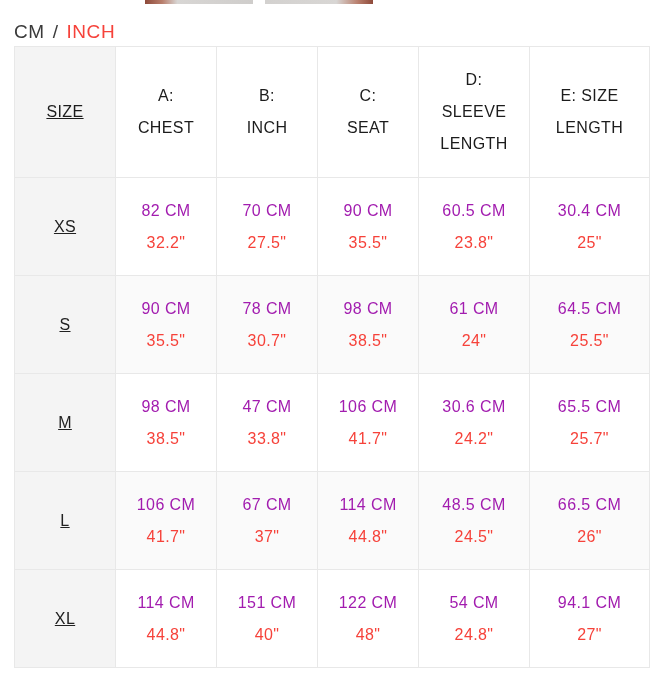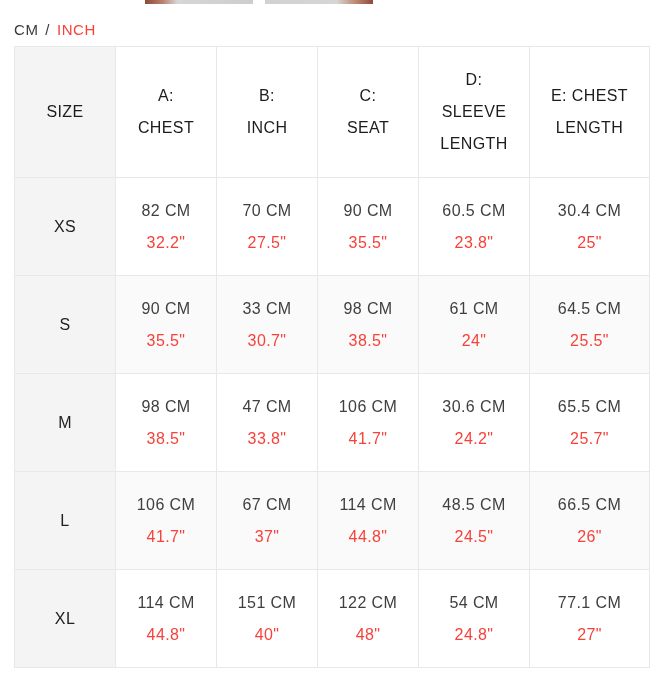--- a/index.html
+++ b/index.html
@@ -31,21 +31,21 @@
     left: 265px;
     width: 108px;
     background: linear-gradient(90deg, #d3d1cf 0%, #d8d6d4 66%, #b97f6d 86%, #8e4a3a 100%);
   }
 
   
   .unit-toggle {
     position: absolute;
     left: 14px;
     top: 21px;
-    font-size: 15px;
+    font-size: 19px;
     letter-spacing: 0.6px;
     color: #3a3a3a;
     cursor: default;
   }
   .unit-toggle .sep { color: #3a3a3a; padding: 0 2px; }
   .unit-toggle .inch { color: #f6423a; cursor: pointer; }
   .unit-toggle .cm { cursor: pointer; }
 
   
   table.size-chart {
@@ -67,23 +67,23 @@
     line-height: 2;
     padding: 0 4px;
   }
   .size-chart thead th {
     height: 130px;
     color: #1c1c1c;
     font-weight: 500;
     background: #ffffff;
   }
   .size-chart tbody td { height: 97px; background: #ffffff; }
-  .size-chart .size-col { background: #f4f4f4 !important; }
+  .size-chart .size-col { background: #f4f4f4 !important; text-decoration: underline; }
   .size-chart tbody tr:nth-child(even) td { background: #fafafa; }
-  .size-chart .cm-line { color: #404040; }
+  .size-chart .cm-line { color: #a21caf; }
   .size-chart .inch-line { color: #f6423a; }
 </style>
 </head>
 <body>
 
 <div class="photo-fragment left"></div>
 <div class="photo-fragment right"></div>
 
 <div class="unit-toggle">
   <span class="cm">CM</span>
@@ -116,21 +116,21 @@
       <th>
         <div>C:</div>
         <div>SEAT</div>
       </th>
       <th>
         <div>D:</div>
         <div>SLEEVE</div>
         <div>LENGTH</div>
       </th>
       <th>
-        <div>E: CHEST</div>
+        <div>E: SIZE</div>
         <div>LENGTH</div>
       </th>
     </tr>
   </thead>
   <tbody>
     <tr>
       <td class="size-col">XS</td>
       <td>
         <div class="cm-line">82 CM</div>
         <div class="inch-line">32.2"</div>
@@ -152,21 +152,21 @@
         <div class="inch-line">25"</div>
       </td>
     </tr>
     <tr>
       <td class="size-col">S</td>
       <td>
         <div class="cm-line">90 CM</div>
         <div class="inch-line">35.5"</div>
       </td>
       <td>
-        <div class="cm-line">33 CM</div>
+        <div class="cm-line">78 CM</div>
         <div class="inch-line">30.7"</div>
       </td>
       <td>
         <div class="cm-line">98 CM</div>
         <div class="inch-line">38.5"</div>
       </td>
       <td>
         <div class="cm-line">61 CM</div>
         <div class="inch-line">24"</div>
       </td>
@@ -233,18 +233,18 @@
       </td>
       <td>
         <div class="cm-line">122 CM</div>
         <div class="inch-line">48"</div>
       </td>
       <td>
         <div class="cm-line">54 CM</div>
         <div class="inch-line">24.8"</div>
       </td>
       <td>
-        <div class="cm-line">77.1 CM</div>
+        <div class="cm-line">94.1 CM</div>
         <div class="inch-line">27"</div>
       </td>
     </tr>
   </tbody>
 </table>
 
 </body></html>

